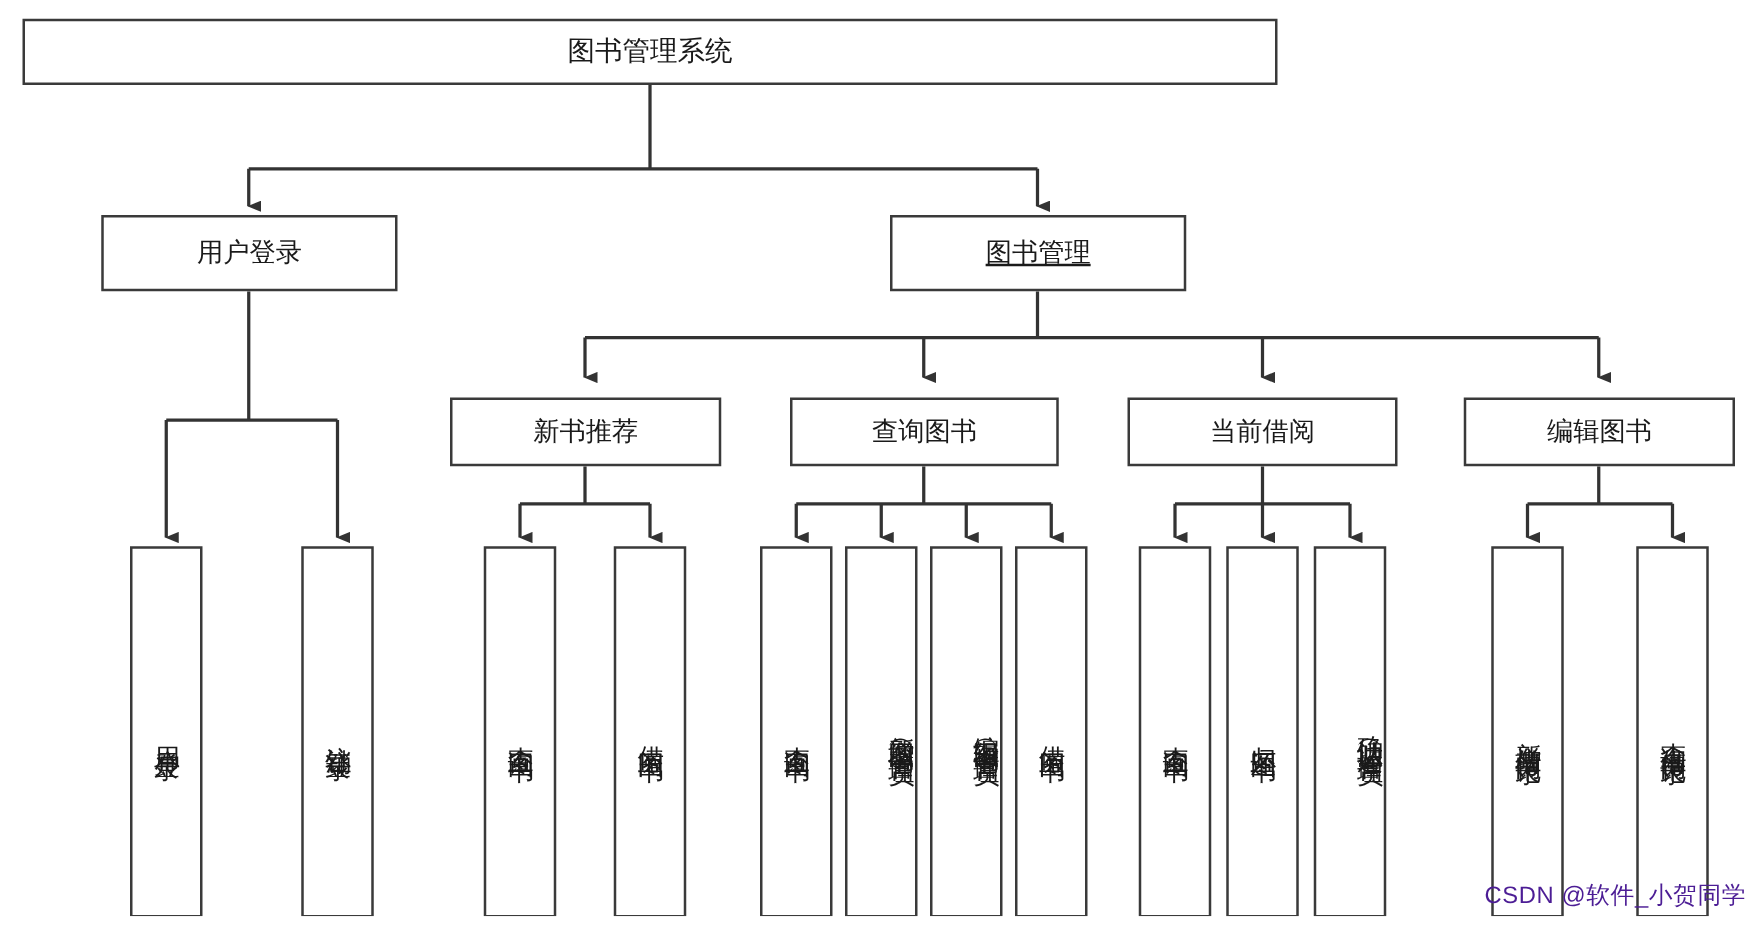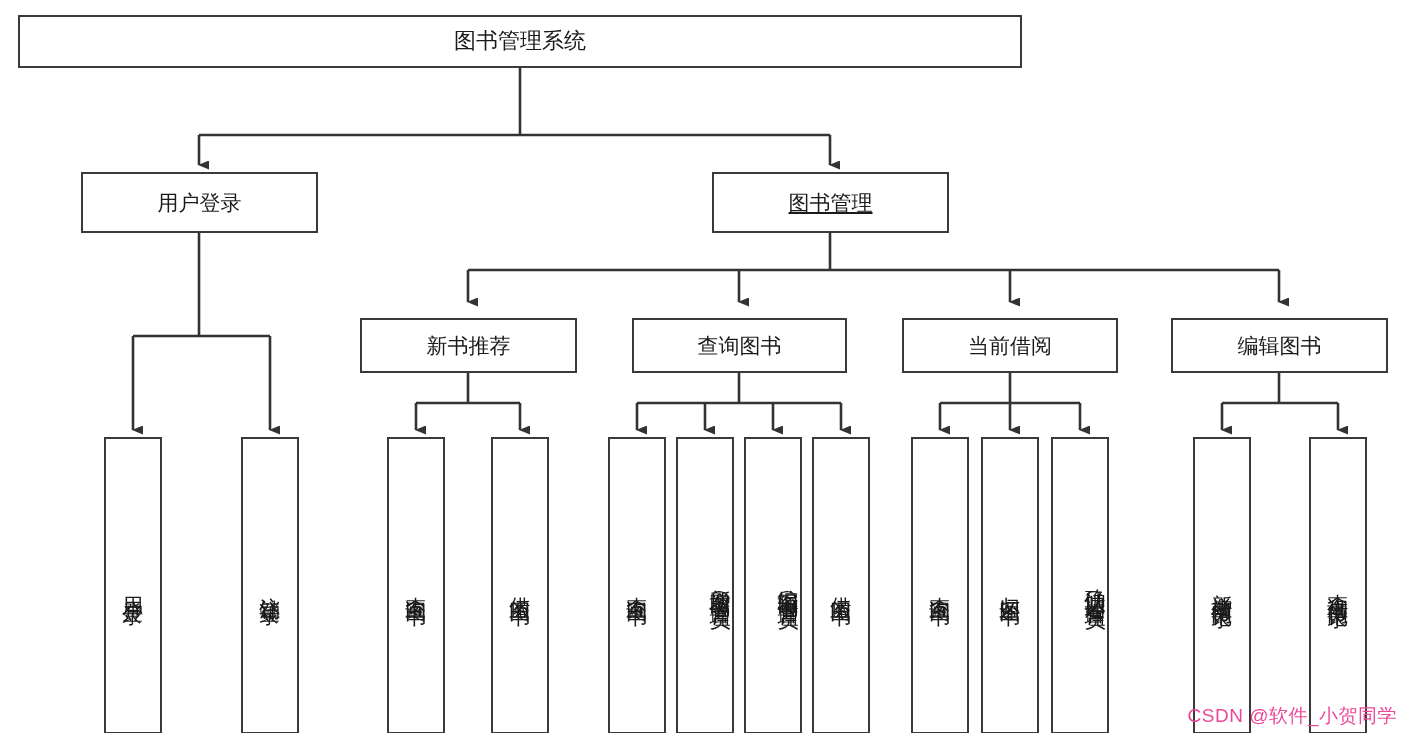--- a/index.html
+++ b/index.html
@@ -56,21 +56,21 @@
   .node-label {
     display: block;
     line-height: 1.12;
     white-space: nowrap;
   }
   .watermark {
     position: absolute;
     right: 8px;
     bottom: 4px;
     font-size: 19px;
-    color: #ec4899;
+    color: #4c1d95;
     letter-spacing: 0.5px;
     white-space: nowrap;
     user-select: none;
   }
 </style>
 </head>
 <body>
 
 <div id="diagram-root">
 

